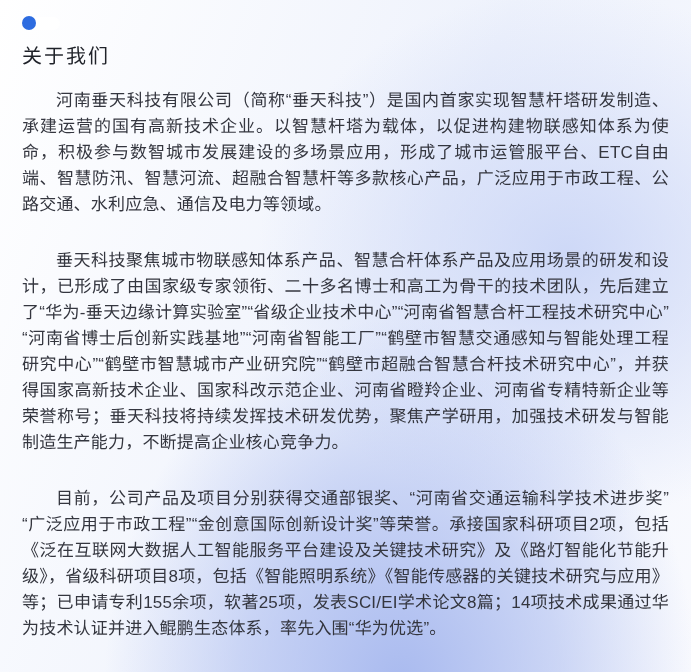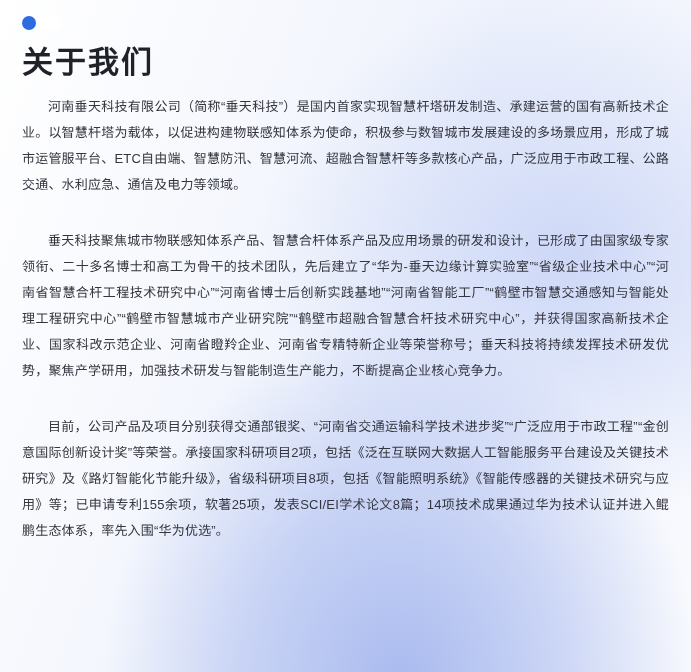--- a/index.html
+++ b/index.html
@@ -38,33 +38,33 @@
   .deco-dot {
     position: absolute;
     left: 0;
     top: 0;
     width: 14px;
     height: 14px;
     border-radius: 50%;
     background: var(--accent-blue, #2d6ce0);
   }
   .title {
-    margin: 17px 0 0 0;
-    font-size: 31px;
+    margin: 11px 0 0 0;
+    font-size: 20px;
     line-height: 31px;
-    font-weight: 700;
+    font-weight: 400;
     letter-spacing: 2px;
     color: var(--title-text, #1f2229);
   }
   .content {
     margin-top: 16px;
   }
   .para {
     margin: 0 0 30px 0;
-    font-size: 13px;
+    font-size: 17px;
     line-height: 26px;
     text-align: justify;
     text-justify: inter-ideograph;
     text-indent: 2em;
     letter-spacing: 0.2px;
     color: var(--body-text, #34363f);
   }
   .para:last-child {
     margin-bottom: 0;
   }

